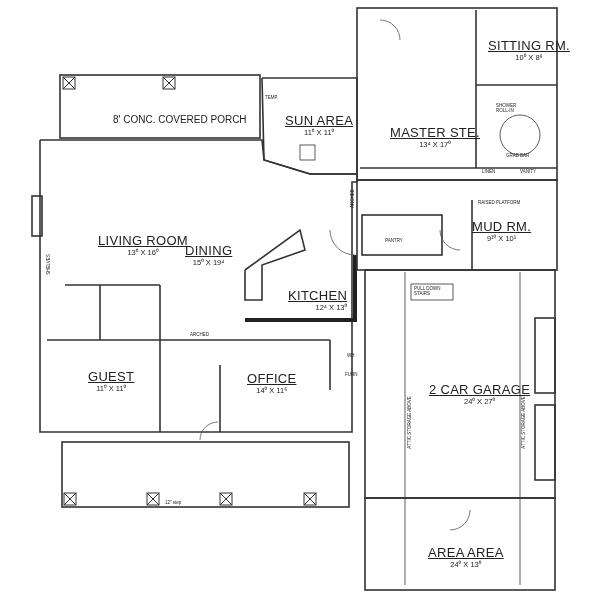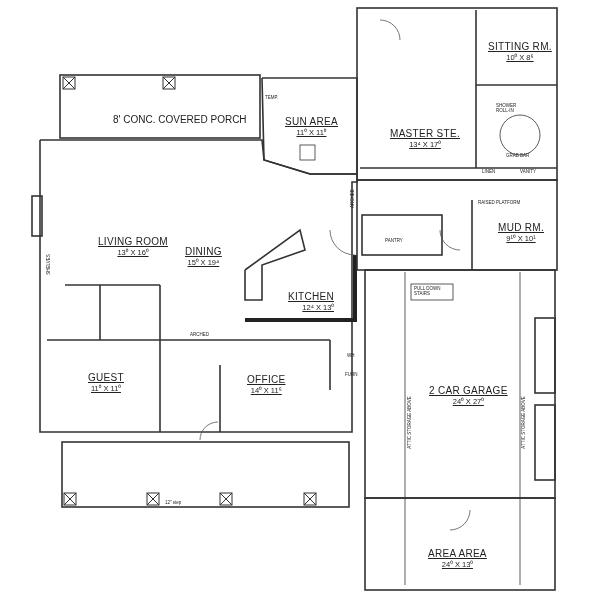--- a/index.html
+++ b/index.html
@@ -1,20 +1,20 @@
 <!DOCTYPE html>
 <html><head>
 <meta charset="utf-8">
 <style>
   html,body{margin:0;padding:0;background:#fff;}
   body{width:600px;height:600px;position:relative;overflow:hidden;font-family:"Liberation Sans",sans-serif;color:#222;}
   svg{position:absolute;left:0;top:0;}
   .lbl{position:absolute;text-align:center;line-height:1.1;white-space:nowrap;}
-  .rname{font-size:10px;text-decoration:underline;letter-spacing:0.3px;}
-  .rdim{font-size:7.5px;display:block;text-decoration:underline;}
+  .rname{font-size:13px;text-decoration:underline;letter-spacing:0.3px;}
+  .rdim{font-size:7.5px;display:block;}
   .small{font-size:4.5px;position:absolute;white-space:nowrap;}
   .vert{transform:rotate(-90deg);transform-origin:center;}
 </style>
 </head>
 <body>
 
 <svg width="600" height="600" viewBox="0 0 600 600">
   <g fill="none" stroke="#333" stroke-width="1.6">
 
     <rect x="357" y="8" width="200" height="172"></rect>
@@ -104,21 +104,21 @@
   <span class="rdim">13⁰ X 16⁰</span>
 </div>
 <div class="lbl" style="left:185px;top:241px;">
   <span class="rname">DINING</span>
   <span class="rdim">15⁰ X 19⁴</span>
 </div>
 <div class="lbl" style="left:288px;top:286px;text-align:right;">
   <span class="rname">KITCHEN</span>
   <span class="rdim">12⁴ X 13⁰</span>
 </div>
-<div class="lbl" style="left:472px;top:217px;padding-left:26px;">
+<div class="lbl" style="left:472px;top:217px;">
   <span class="rname">MUD RM.</span>
   <span class="rdim">9¹⁰ X 10¹</span>
 </div>
 <div class="lbl" style="left:88px;top:367px;">
   <span class="rname">GUEST</span>
   <span class="rdim">11⁰ X 11⁰</span>
 </div>
 <div class="lbl" style="left:247px;top:369px;">
   <span class="rname">OFFICE</span>
   <span class="rdim">14⁰ X 11⁶</span>

